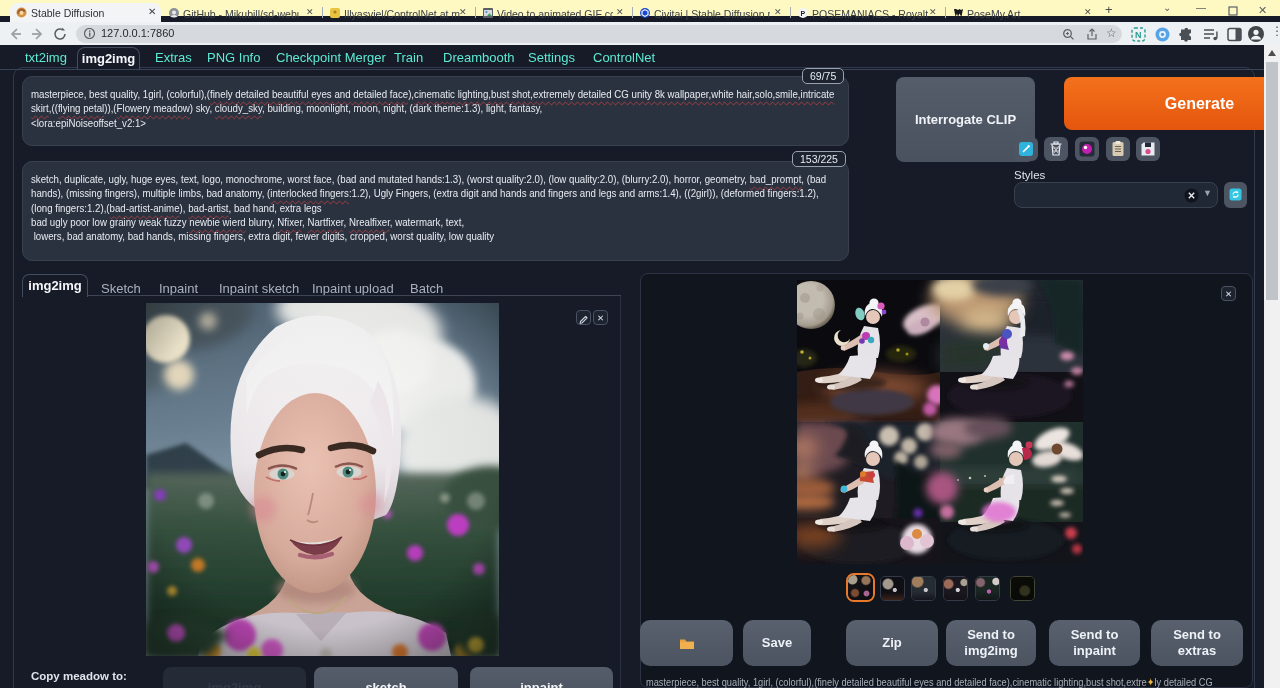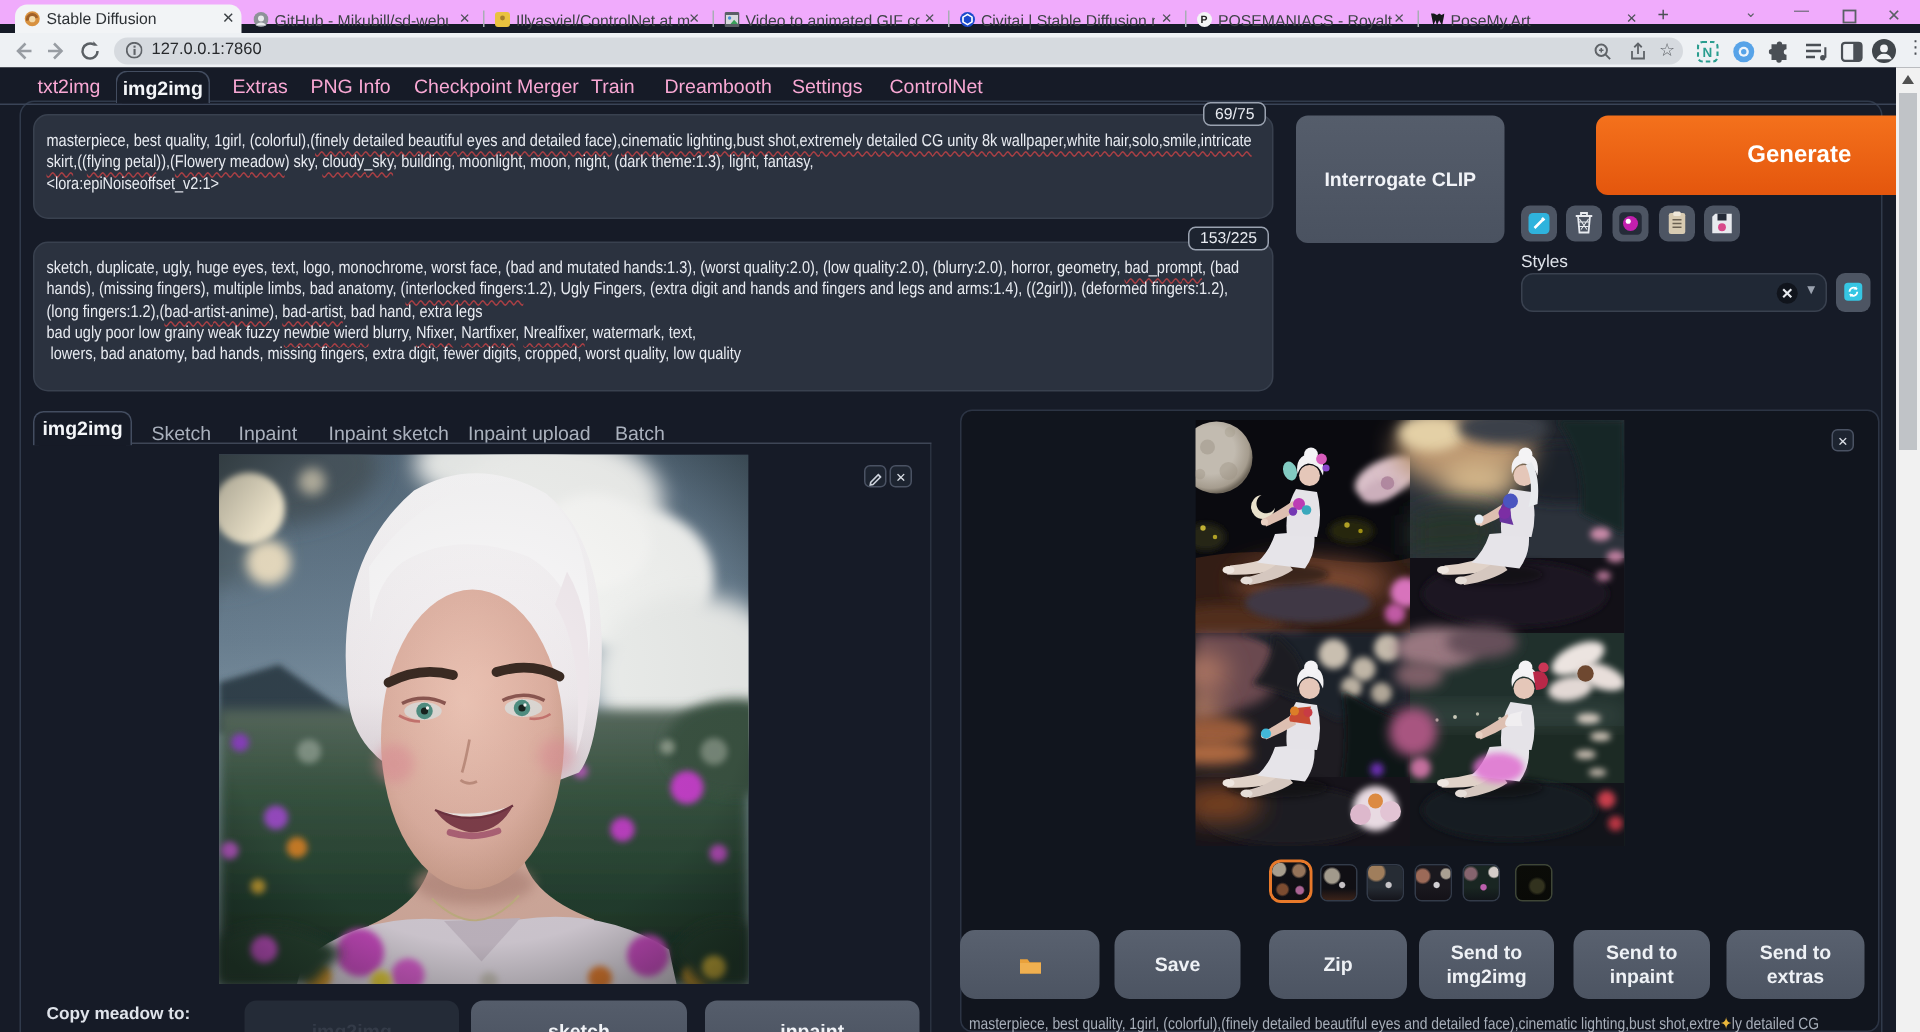--- a/index.html
+++ b/index.html
@@ -1,29 +1,29 @@
 <!DOCTYPE html>
 <html><head><meta charset="utf-8"><style>
 *{margin:0;padding:0;box-sizing:border-box;font-family:"Liberation Sans",sans-serif}
 html,body{width:1280px;height:688px;overflow:hidden;background:#161b27}
 .abs{position:absolute}
 
-#tabstrip{position:absolute;left:0;top:0;width:1280px;height:16px;background:#f0abfc}
+#tabstrip{position:absolute;left:0;top:0;width:1280px;height:16px;background:#fef9c3}
 .tab{position:absolute;top:4px;height:18px;font-size:10.5px;color:#3c4145;white-space:nowrap;overflow:hidden}
 .tab .ttl{position:absolute;left:20px;top:3.5px;width:116px;overflow:hidden;white-space:nowrap}
 .tab .fav{position:absolute;left:6px;top:4px;width:10px;height:10px}
 .tab .cl{position:absolute;top:3px;font-size:9px;color:#4a4f54}
 #activetab{position:absolute;left:10px;top:3px;width:151px;height:19px;background:#f2f4f6;border-radius:8px 8px 0 0;font-size:10.5px;color:#2c3034}
 .sep{position:absolute;top:7px;width:1px;height:11px;background:#a7adb4}
 #toolbar{position:absolute;left:0;top:22px;width:1280px;height:23px;background:#eef1f4}
 #pill{position:absolute;left:76px;top:2.5px;width:1046px;height:18px;background:#d6dadf;border-radius:9px}
 .tbi{position:absolute;top:3px;color:#5f6368;font-size:12px}
 
 #page{position:absolute;left:0;top:45px;width:1264px;height:643px;background:#161b27;overflow:hidden}
-.navtab{position:absolute;top:5px;font-size:13px;color:#f9a8d4;white-space:nowrap}
+.navtab{position:absolute;top:5px;font-size:13px;color:#5eead4;white-space:nowrap}
 #wrap{position:absolute;left:13px;top:22px;width:1242px;height:640px;border:1px solid #303a4b;border-radius:10px}
 #navline{position:absolute;left:0;top:24px;width:1264px;height:1px;background:#3a4457}
 #activenav{position:absolute;left:77px;top:2px;width:63px;height:22px;border:1px solid #434d60;border-bottom:none;border-radius:8px 8px 0 0;background:#161b27;color:#f4f6f9;font-weight:bold;font-size:13px;text-align:center;line-height:21px}
 .pbox{position:absolute;background:#2b323f;border:1px solid #39414f;border-radius:10px;color:#e8ebf1;font-size:11.5px;line-height:14.3px;padding:10px 8px 0 8px;overflow:hidden}
 .ptxt{width:963px;transform:scaleX(.842);transform-origin:0 0}
 .badge{position:absolute;height:16px;background:#1d2430;border:1px solid #9aa2b0;border-radius:5px;color:#e8ebf1;font-size:10.5px;line-height:14px;padding:0 7px;z-index:5}
 .gbtn{position:absolute;background:linear-gradient(180deg,#555d6b,#4a5260);border-radius:8px;color:#f1f3f7;font-weight:bold;font-size:13px;display:flex;align-items:center;justify-content:center;text-align:center}
 .sq{position:absolute;width:24px;height:24px;background:#4d5563;border-radius:6px;top:137px}
 sp{text-decoration:underline wavy #a93f44 1px;text-underline-offset:2.5px;text-decoration-skip-ink:none}
 
@@ -189,21 +189,21 @@
 
  <div class="pbox" style="left:22px;top:31px;width:827px;height:70px">
       <div class="ptxt">masterpiece, best quality, 1girl, (colorful),(<sp>finely detailed beautiful eyes and detailed face</sp>),<sp>cinematic lighting,bust shot,extremely detailed CG unity 8k wallpaper,white hair,solo,smile,intricate</sp> <sp>skirt</sp>,((<sp>flying petal</sp>)),(<sp>Flowery meadow</sp>) sky, <sp>cloudy_sky</sp>, building, moonlight, moon, night, (dark theme:1.3), light, fantasy,<br>&lt;lora:epiNoiseoffset_v2:1&gt;</div>
     </div>
  <div class="badge" style="left:802px;top:23px">69/75</div>
  <div class="pbox" style="left:22px;top:116px;width:827px;height:100px">
       <div class="ptxt">sketch, duplicate, ugly, huge eyes, text, logo, monochrome, worst face, (bad and mutated hands:1.3), (worst quality:2.0), (low quality:2.0), (blurry:2.0), horror, geometry, <sp>bad_prompt</sp>, (bad hands), (missing fingers), multiple limbs, bad anatomy, (<sp>interlocked fingers</sp>:1.2), Ugly Fingers, (extra digit and hands and fingers and legs and arms:1.4), ((2girl)), (deformed fingers:1.2), (long fingers:1.2),(<sp>bad-artist-anime</sp>), <sp>bad-artist</sp>, bad hand, extra legs<br>bad ugly poor low grainy weak fuzzy <sp>newbie wierd</sp> blurry, <sp>Nfixer</sp>, <sp>Nartfixer</sp>, <sp>Nrealfixer</sp>, watermark, text,<br>&nbsp;lowers, bad anatomy, bad hands, missing fingers, extra digit, fewer digits, cropped, worst quality, low quality</div>
     </div>
  <div class="badge" style="left:792px;top:106px">153/225</div>
 
- <div class="gbtn" style="left:864px;top:32px;width:139px;height:85px">Interrogate CLIP</div>
+ <div class="gbtn" style="left:896px;top:32px;width:139px;height:85px">Interrogate CLIP</div>
  <div class="gbtn" style="left:1064px;top:32px;width:271px;height:53px;background:linear-gradient(180deg,#f4711c,#e4560d);font-size:16px;color:#fff">Generate</div>
 
  <div class="sq" style="left:1014px;top:92px"><svg width="24" height="24">
         <rect x="5" y="5" width="14" height="14" rx="3" fill="#2fb3dd"></rect>
         <path d="M9 15l6-6M14 8.3l1.6 1.6" stroke="#fff" stroke-width="1.7"></path>
       </svg></div>
  <div class="sq" style="left:1044px;top:92px"><svg width="24" height="24">
         <path d="M6.5 7h11M8 7l1 11h6l1-11" fill="none" stroke="#e8ebf0" stroke-width="1.2"></path>
         <path d="M10 5h4v2h-4z" fill="none" stroke="#e8ebf0" stroke-width="1.2"></path>
         <path d="M9 9l5 7m1-7l-5 7m-1.5-5h7m-7 3h6.5" stroke="#e8ebf0" stroke-width="0.7"></path>
@@ -281,21 +281,21 @@
  <div class="thumb" style="left:1010px;top:531px;border-color:#3f4636">
       <div id="t6" style="width:25px;height:25px"></div>
     </div>
 
  <div class="send" style="left:640px;top:575px;width:93px">
       <svg width="16" height="13">
         <path d="M1 2.5h5l1.5 2H15V12H1z" fill="#e9a13b"></path>
         <path d="M1 5h14v7H1z" fill="#f0b050"></path>
       </svg>
     </div>
- <div class="send" style="left:743px;top:575px;width:84px">Save</div>
+ <div class="send" style="left:743px;top:575px;width:68px">Save</div>
  <div class="send" style="left:846px;top:575px;width:92px">Zip</div>
  <div class="send" style="left:946px;top:575px;width:90px">Send to<br>img2img</div>
  <div class="send" style="left:1049px;top:575px;width:91px">Send to<br>inpaint</div>
  <div class="send" style="left:1151px;top:575px;width:92px">Send to<br>extras</div>
  <div class="abs" style="left:646px;top:631px;width:735px;font-size:11px;color:#a7aeb9;white-space:nowrap;overflow:hidden;transform:scaleX(.842);transform-origin:0 0">masterpiece, best quality, 1girl, (colorful),(finely detailed beautiful eyes and detailed face),cinematic lighting,bust shot,extre<span style="color:#e9b63b">✦</span>ly detailed CG</div>
 </div>
 <div id="sbar"></div>
 <div id="sthumb"></div>
 <svg class="abs" style="left:1267px;top:49px" width="10" height="8">
     <path d="M5 1 9 7H1z" fill="#505050"></path>

